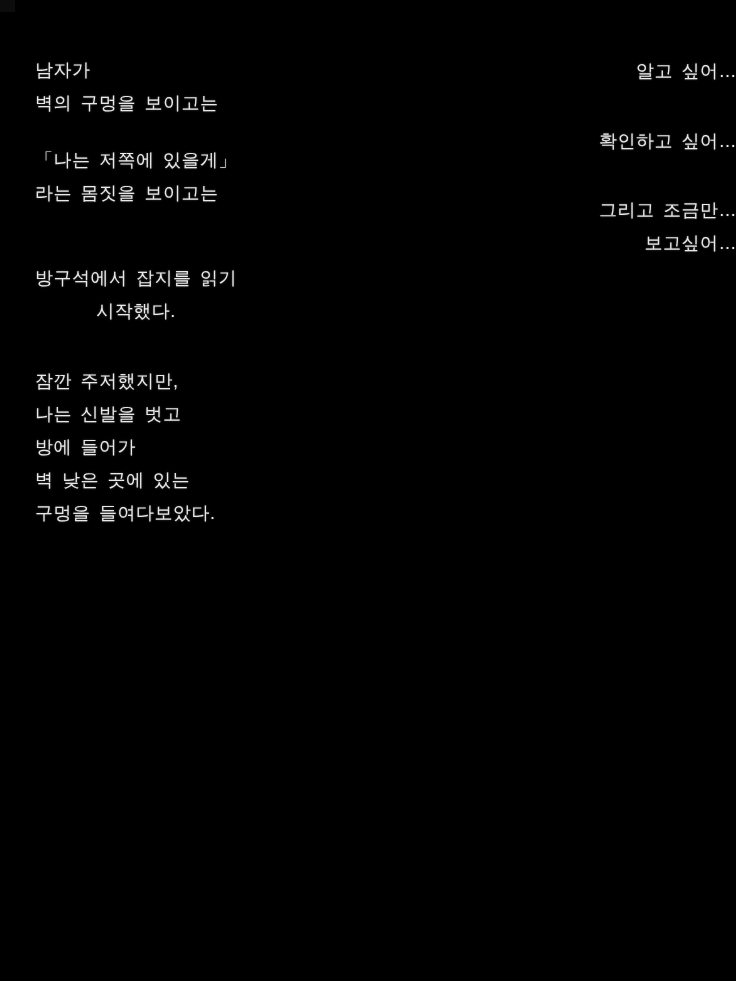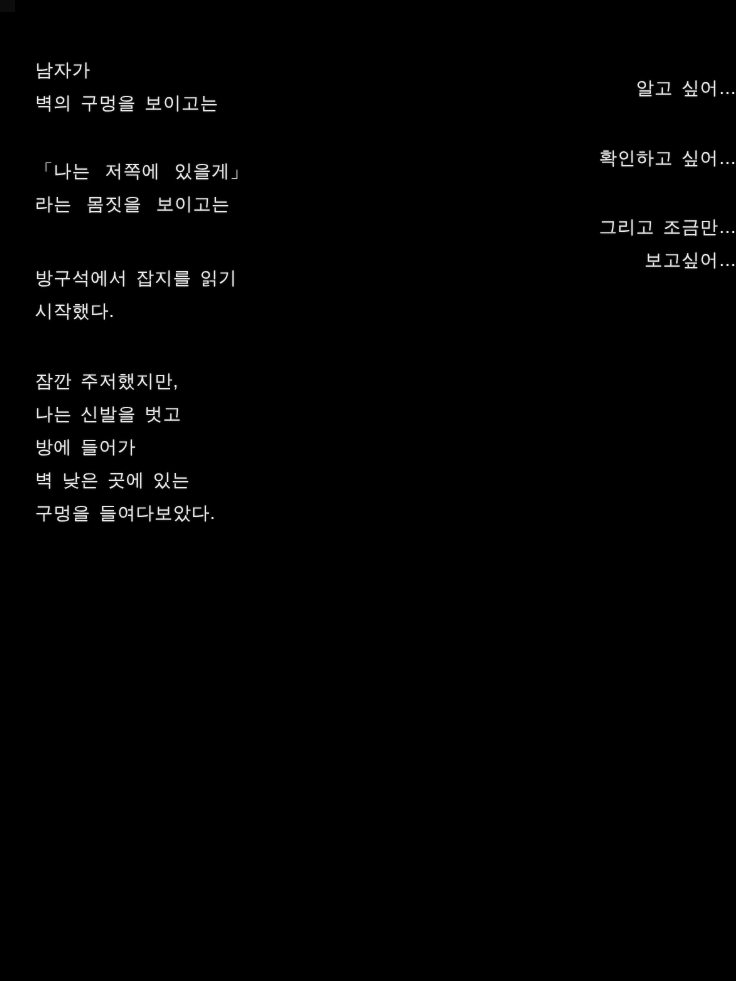--- a/index.html
+++ b/index.html
@@ -29,24 +29,24 @@
     margin: 0;
     color: #e9e9e9;
     font-size: 18px;
     line-height: 33px;
     letter-spacing: 0.5px;
     word-spacing: 3px;
     white-space: nowrap;
     text-shadow: 0 0 2px rgba(255,255,255,0.35);
   }
   .left-col { left: 35px; text-align: left; }
-  .right-col { right: 27px; text-align: right; margin-top: 17px; }
+  .right-col { right: 27px; text-align: right; }
   .p1 { top: 54px; }
-  .p2 { top: 156px; font-family: Liberation Mono, monospace; }
-  .p3 { top: 262px; }
+  .p2 { top: 144px; }
+  .p3 { top: 262px; text-align: center; }
   .p4 { top: 365px; }
   .r1 { top: 55px; }
   .r2 { top: 125px; text-align: right; }
   .r3 { top: 194px; }
   .line { display: block; }
 </style>
 </head>
 <body>
 
 <div class="page">

